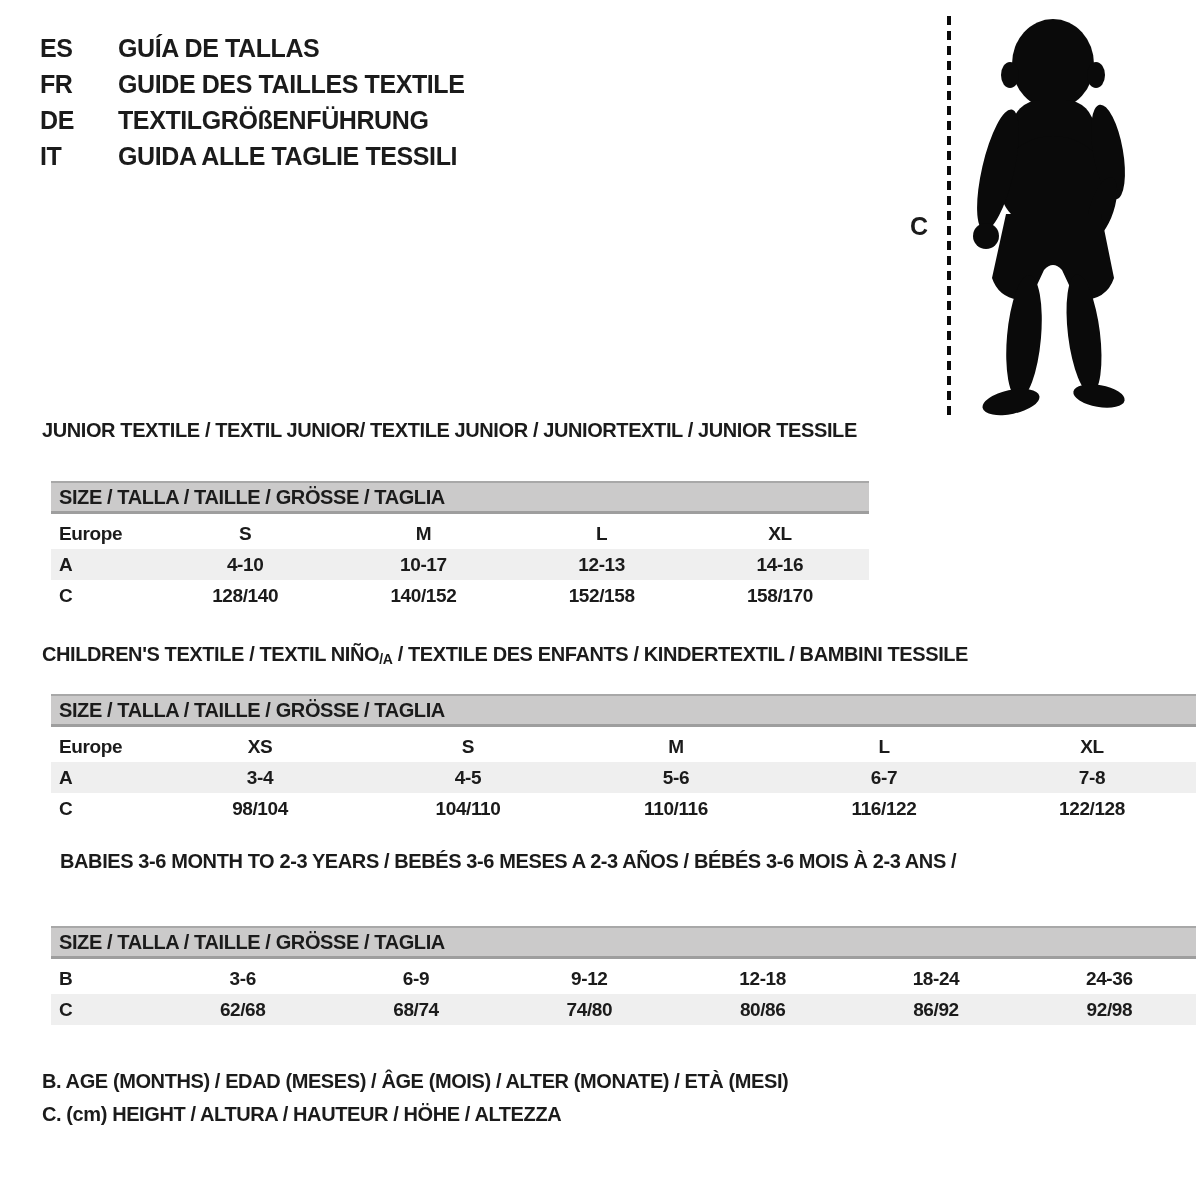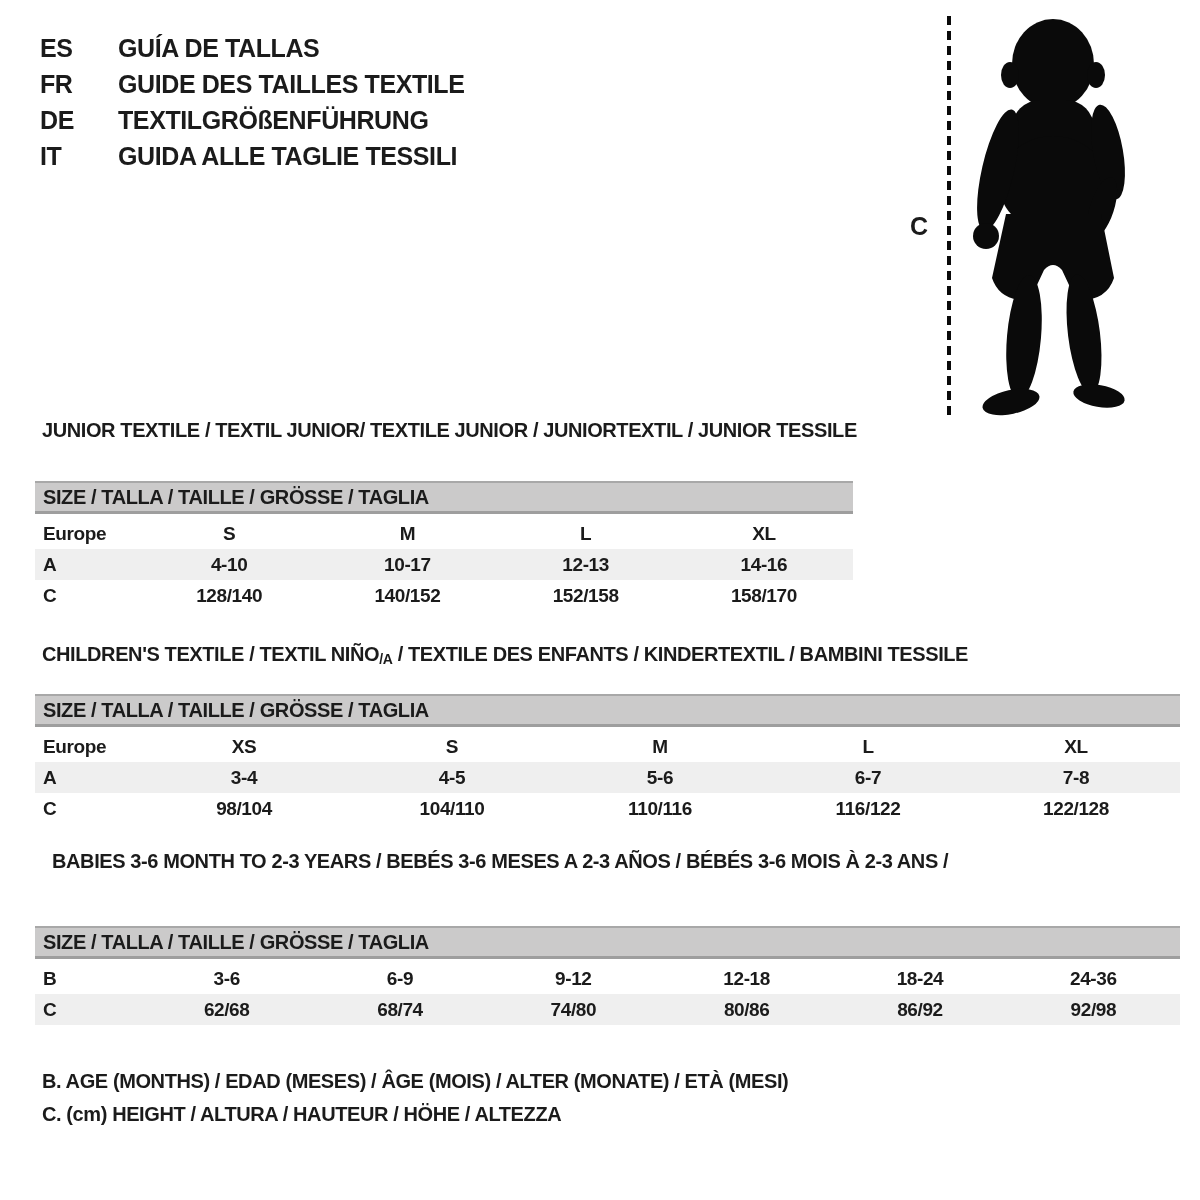--- a/index.html
+++ b/index.html
@@ -17,24 +17,24 @@
   .height-dash-line{
     position:absolute;left:947px;top:16px;width:4px;height:402px;
     background:repeating-linear-gradient(to bottom,#0a0a0a 0 9px,transparent 9px 15px);
   }
   .figure-c-label{position:absolute;left:910px;top:212px;font-size:25px;}
   .toddler-svg{position:absolute;left:956px;top:12px;width:190px;height:408px;}
   
   .section-title{position:absolute;font-size:20px;line-height:32px;white-space:nowrap;}
   .title-junior{left:42px;top:414px;}
   .title-children{left:42px;top:638px;}
-  .title-babies{left:52px;top:845px;text-align:center;}
+  .title-babies{left:60px;top:845px;text-align:center;}
   .title-sub{font-size:14px;position:relative;top:3px;letter-spacing:-0.3px;}
   
-  .size-table-wrap{position:absolute;}
+  .size-table-wrap{position:absolute;margin-left:16px;}
   .wrap-junior{left:35px;top:481px;width:818px;}
   .wrap-children{left:35px;top:694px;width:1145px;}
   .wrap-babies{left:35px;top:926px;width:1145px;}
   table.size-table{border-collapse:separate;border-spacing:0;table-layout:fixed;width:100%;}
   th.size-bar{
     background:#cbcaca;border-top:2px solid #a8a8a8;border-bottom:3px solid #9e9e9e;
     font-size:20px;font-weight:700;text-align:left;padding:2px 0 2px 8px;height:24px;
   }
   tr.gap td{height:4px;padding:0;background:#ffffff;}
   td{font-size:19px;font-weight:700;text-align:center;padding:2px 0;height:27px;vertical-align:middle;}

